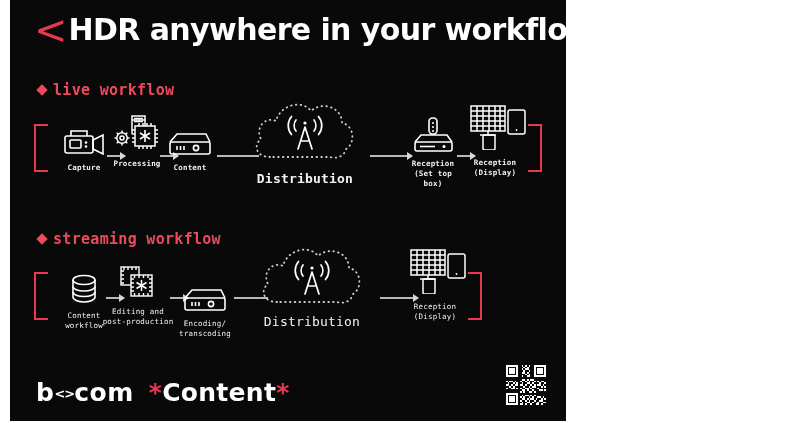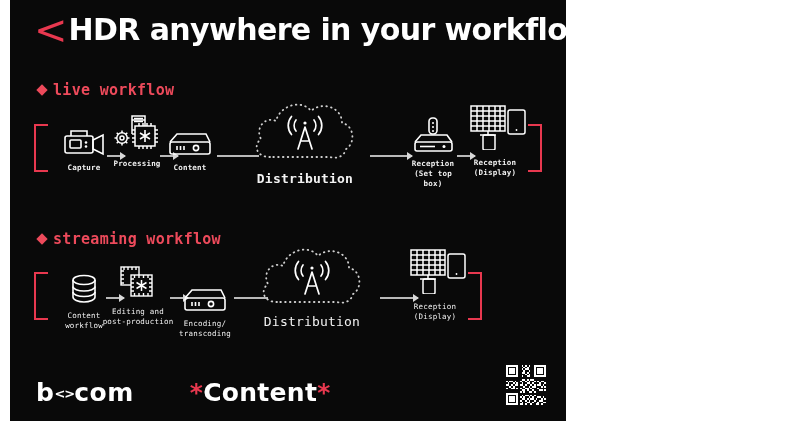--- a/index.html
+++ b/index.html
@@ -34,21 +34,21 @@
   .node .cap{color:#f2f2f2;font-family:"DejaVu Sans Mono",monospace;font-size:7.5px;line-height:10px;margin-top:5px;white-space:pre-line;letter-spacing:.2px;}
 
   .arrow{position:absolute;height:2px;background:#b9b9b9;}
   .arrow:after{content:"";position:absolute;right:-1px;top:-3px;border-left:6px solid #d8d8d8;border-top:4px solid transparent;border-bottom:4px solid transparent;}
   .arrow.plain:after{display:none;}
 
   .cloudwrap{position:absolute;text-align:center;}
   .cloudwrap .cap{color:#f2f2f2;font-family:"DejaVu Sans Mono",monospace;font-size:13px;letter-spacing:.2px;}
 
   
-  #footer{position:absolute;left:26px;bottom:14px;display:flex;align-items:baseline;white-space:nowrap;gap:41px;}
+  #footer{position:absolute;left:26px;bottom:14px;display:flex;align-items:baseline;white-space:nowrap;}
   .bcom{color:#ffffff;font-family:"DejaVu Sans",sans-serif;font-size:25px;font-weight:700;letter-spacing:.5px;}
   .bcom .chev{font-size:13px;position:relative;top:-3px;letter-spacing:-1px;}
   .sublima{color:#ffffff;font-family:"DejaVu Sans",sans-serif;font-size:25px;font-weight:700;margin-left:15px;letter-spacing:.3px;}
   .ast{color:#e8384f;}
   #qr{position:absolute;right:18px;bottom:14px;width:44px;height:44px;}
 </style>
 </head>
 <body>
 
 <div id="slide">

